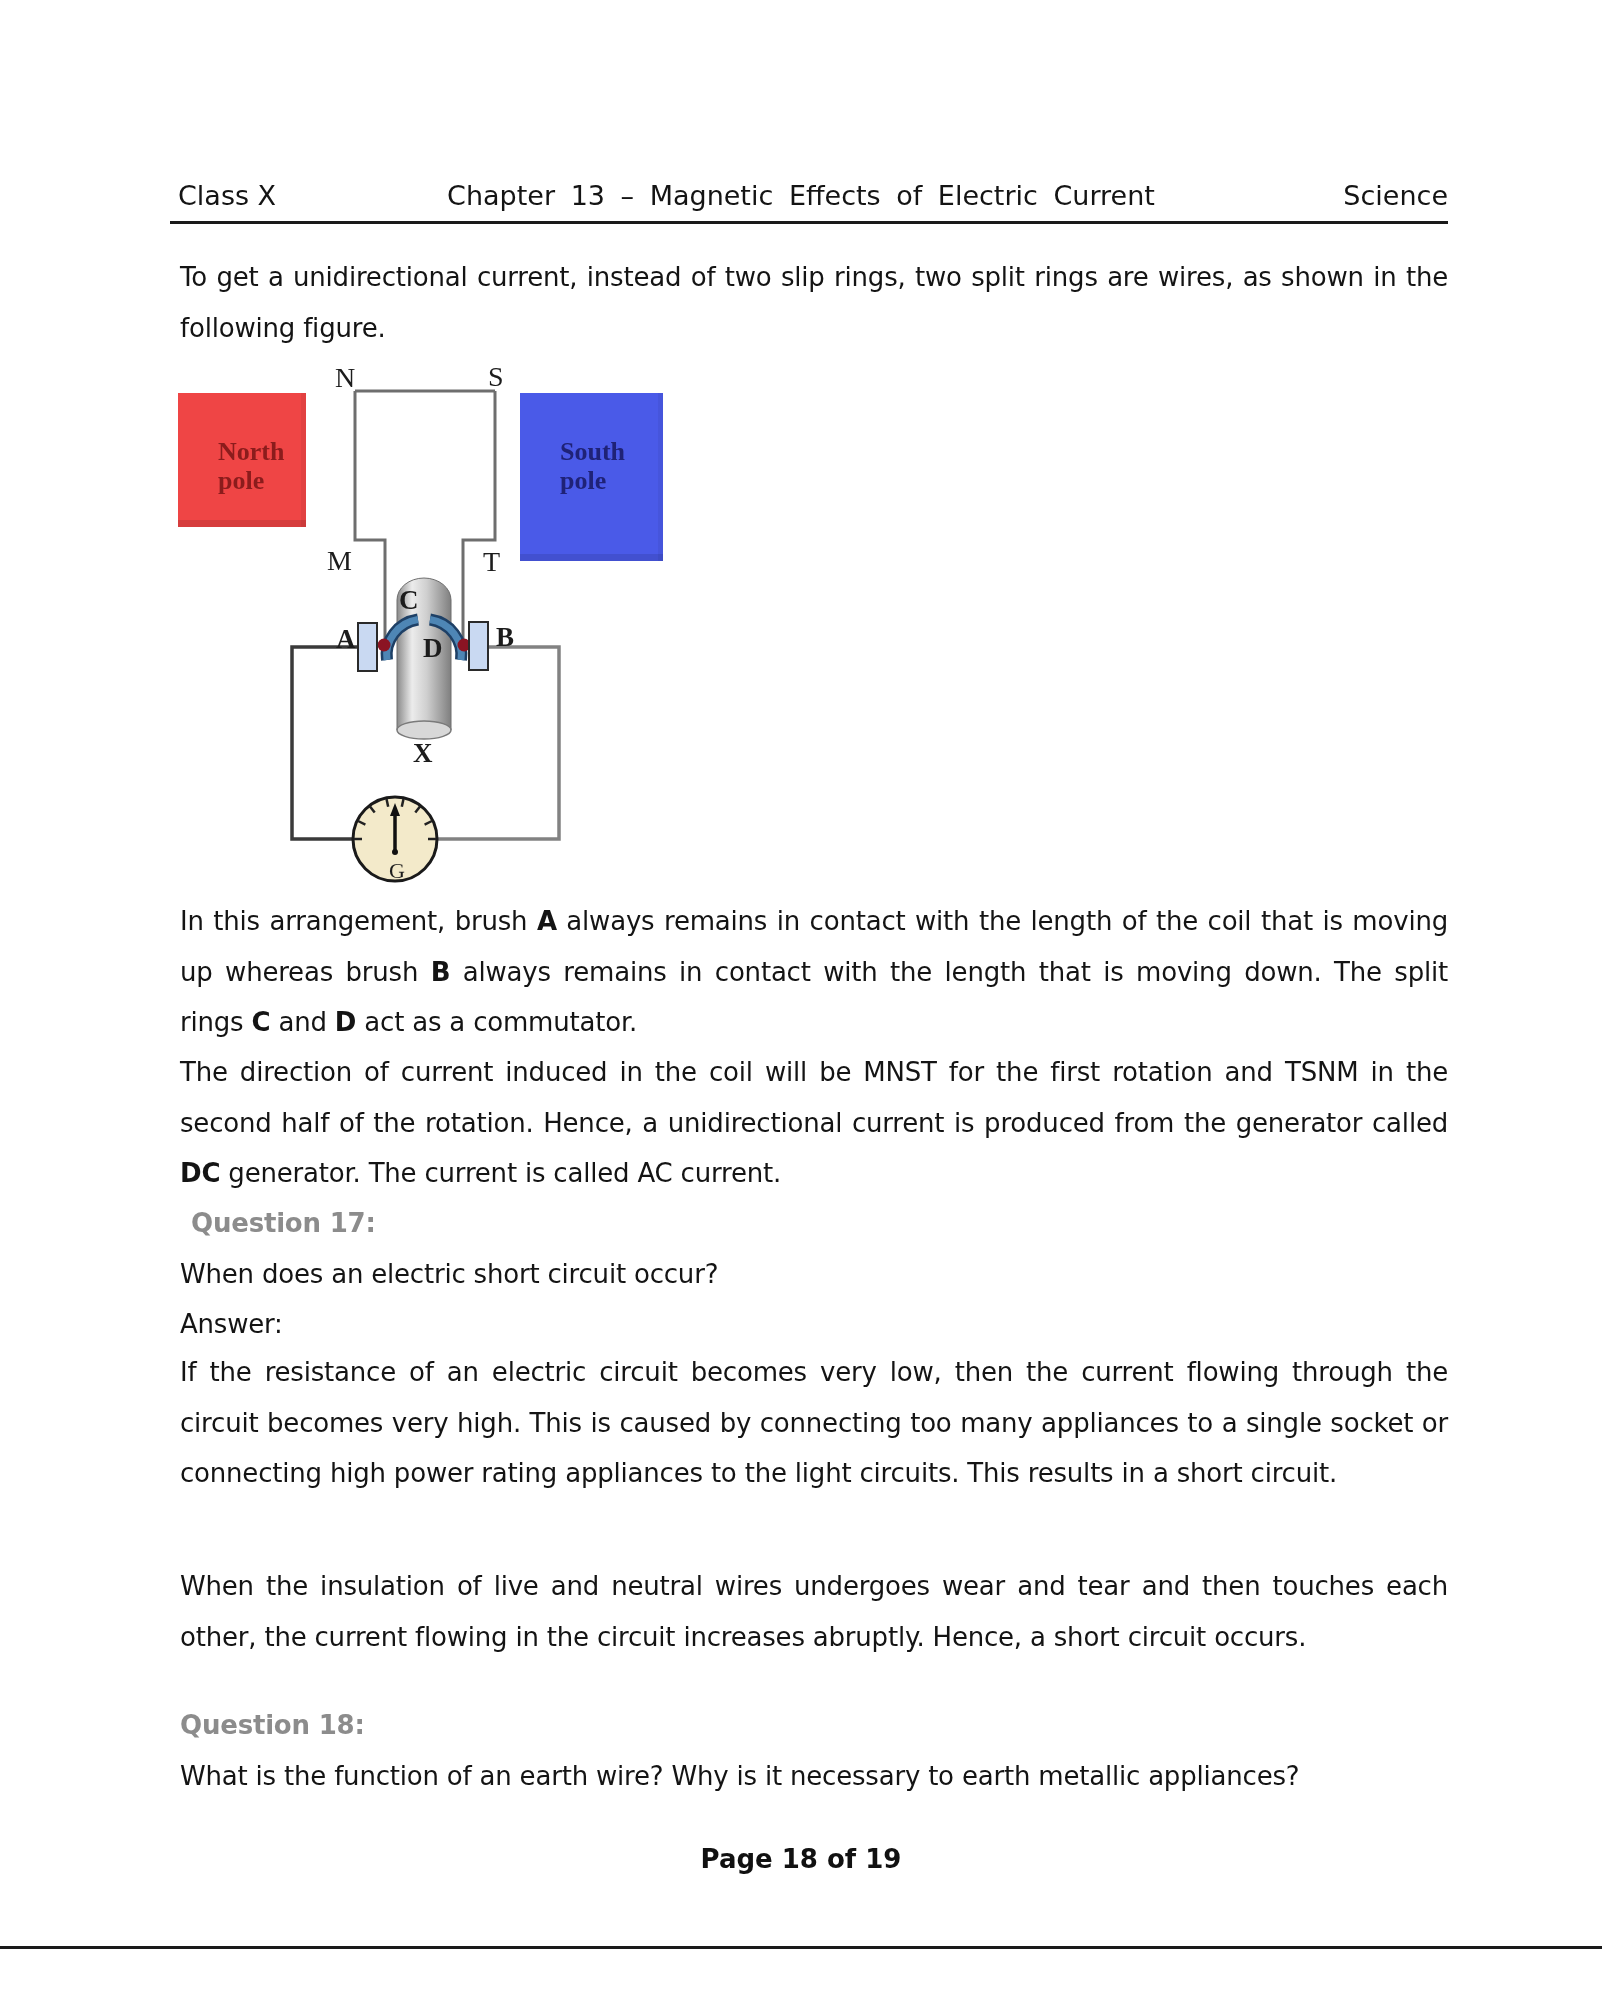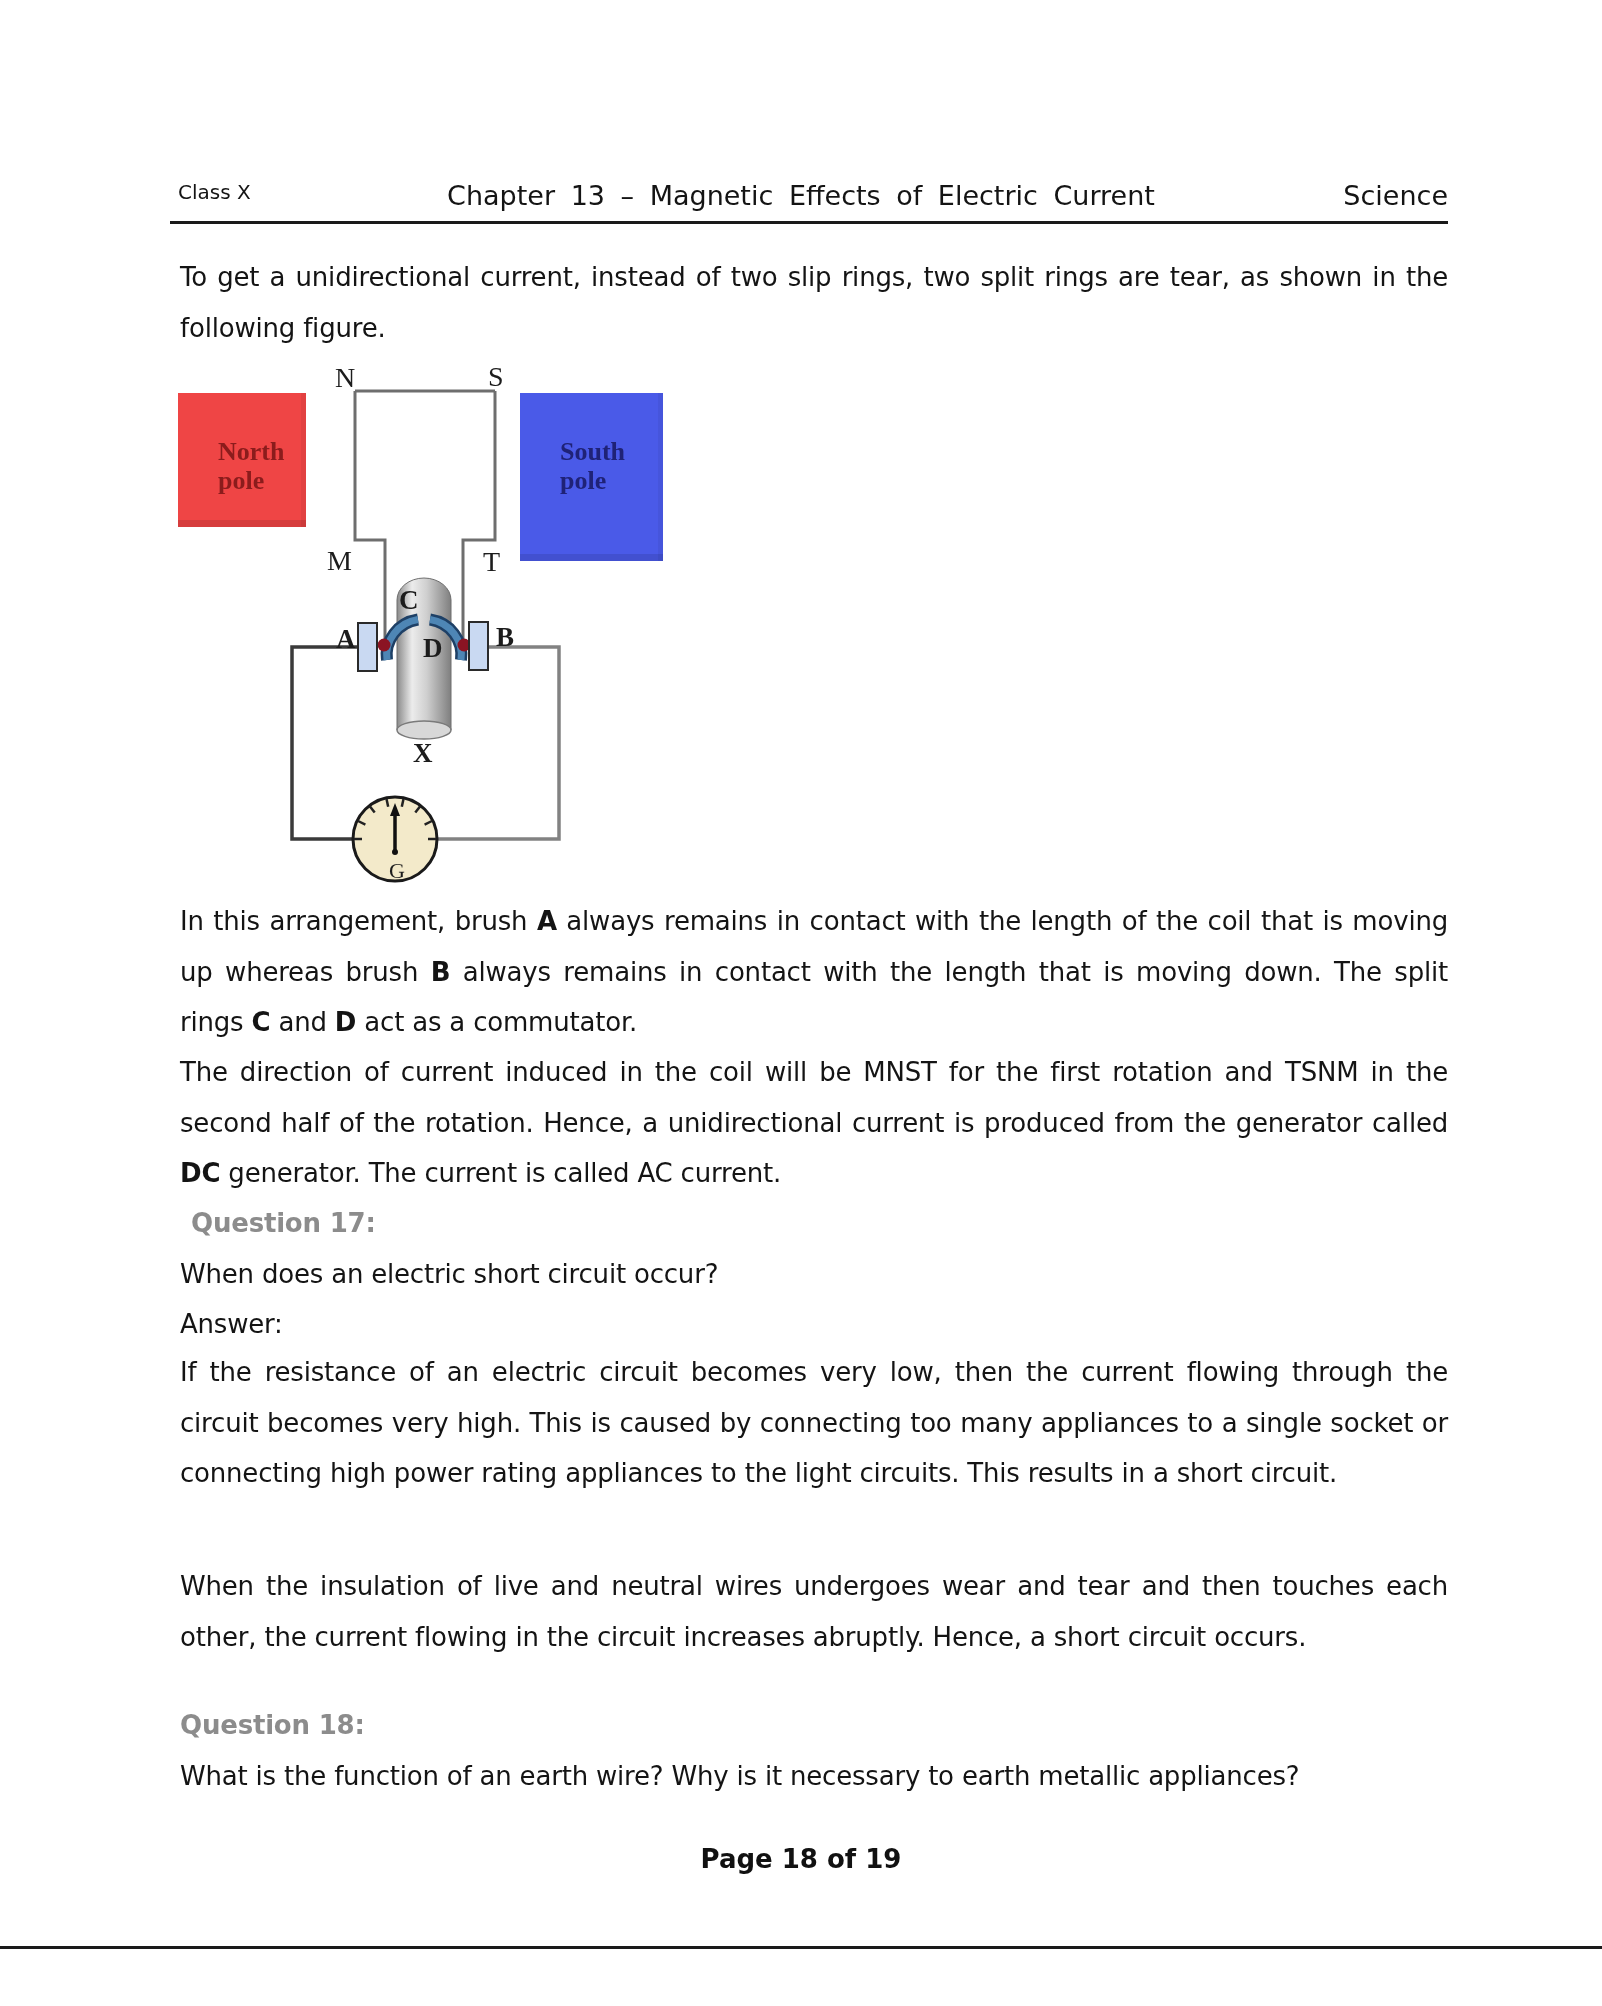--- a/index.html
+++ b/index.html
@@ -1,19 +1,19 @@
 <!DOCTYPE html>
 <html><head>
 <meta charset="utf-8">
 <style>
   html,body{margin:0;padding:0;background:#ffffff;}
   .page{position:relative;width:1602px;height:2006px;background:#ffffff;overflow:hidden;
         font-family:"DejaVu Sans","Liberation Sans",sans-serif;color:#141414;}
   
-  .hdr-left{position:absolute;left:178px;top:180px;font-size:20px;}
+  .hdr-left{position:absolute;left:178px;top:180px;font-size:27px;}
   .hdr-title{position:absolute;left:0;right:0;top:180px;text-align:center;font-size:27px;word-spacing:7px;}
   .hdr-right{position:absolute;right:154px;top:180px;font-size:27px;}
   .hdr-rule{position:absolute;left:170px;top:221px;width:1278px;height:3px;background:#1a1a1a;}
   
   .tblock{position:absolute;left:180px;width:1268px;font-size:26px;line-height:50.5px;
           letter-spacing:-0.2px;color:#141414;}
   .just{text-align:justify;}
   .qhead{font-weight:bold;color:#8c8c8c;}
   
   .figure{position:absolute;left:0;top:355px;width:720px;height:550px;}
@@ -35,21 +35,21 @@
 </head>
 <body>
 
 <div class="page">
 
   <div class="hdr-left">Class X</div>
   <div class="hdr-title">Chapter 13 – Magnetic Effects of Electric Current</div>
   <div class="hdr-right">Science</div>
   <div class="hdr-rule"></div>
 
-  <div class="tblock just" style="top:252px;">To get a unidirectional current, instead of two slip rings, two split rings are tear, as shown in the following figure.</div>
+  <div class="tblock just" style="top:252px;">To get a unidirectional current, instead of two slip rings, two split rings are wires, as shown in the following figure.</div>
 
   <div class="figure">
     <svg class="fig-svg" width="720" height="550" viewBox="0 0 720 550">
       <defs>
         <linearGradient id="cyl" x1="0" y1="0" x2="1" y2="0">
           <stop offset="0" stop-color="#8a8a8a"></stop>
           <stop offset="0.28" stop-color="#ececec"></stop>
           <stop offset="0.55" stop-color="#cfcfcf"></stop>
           <stop offset="1" stop-color="#7f7f7f"></stop>
         </linearGradient>

